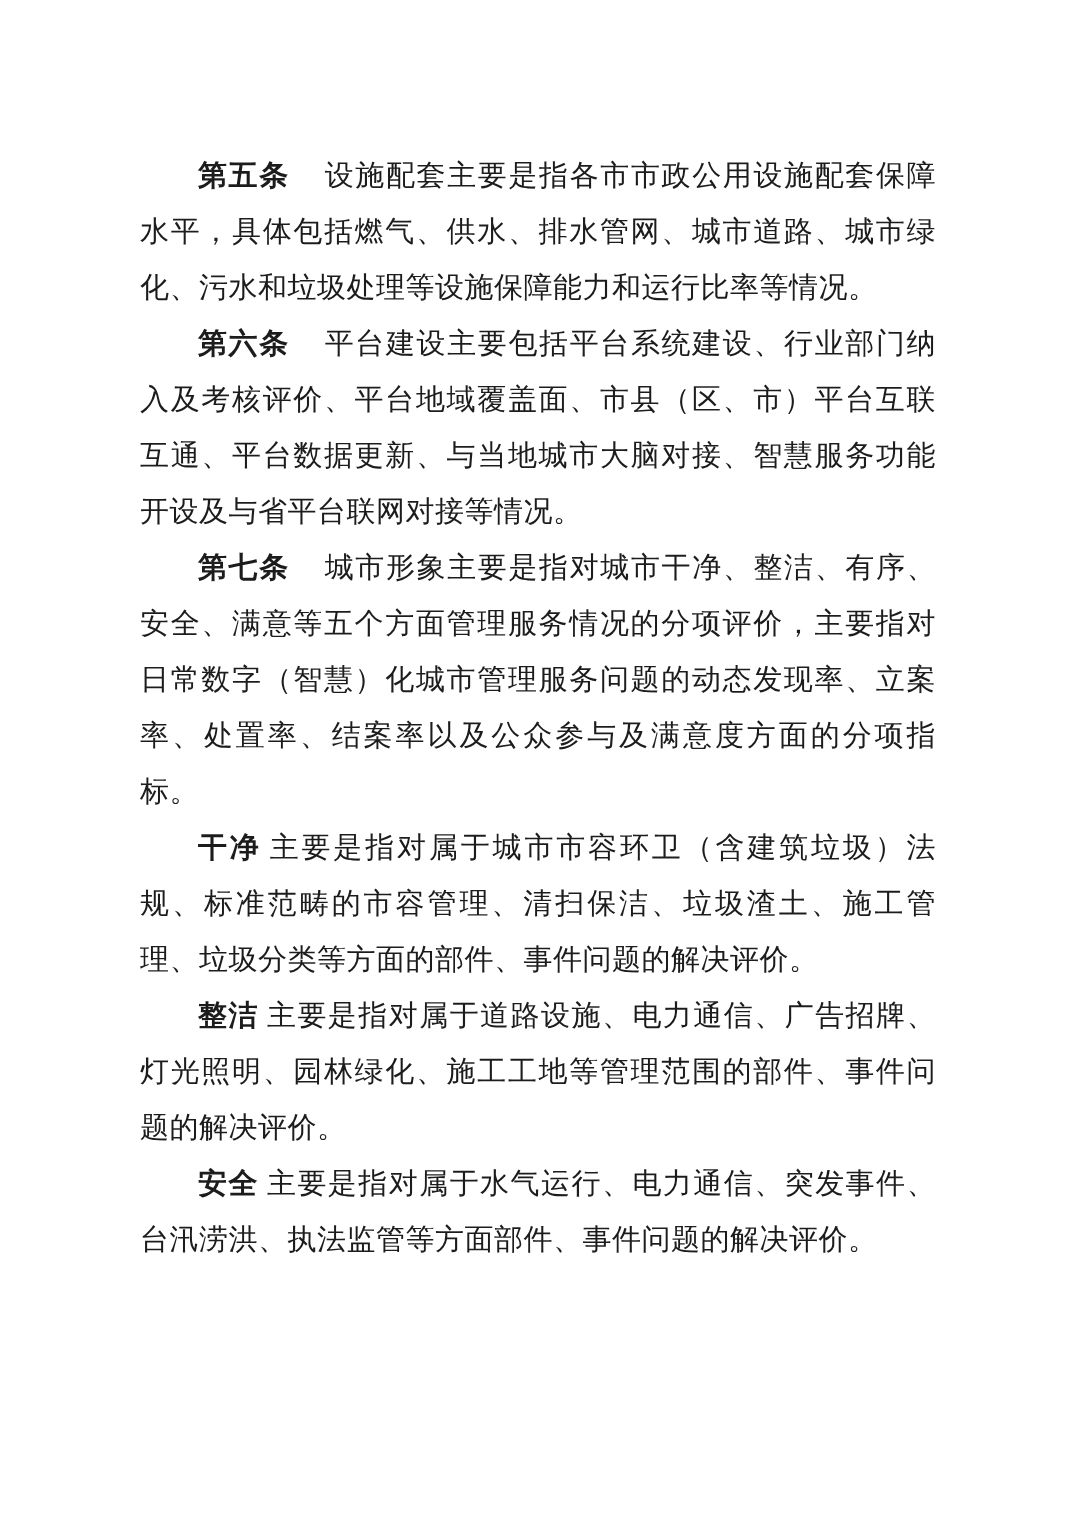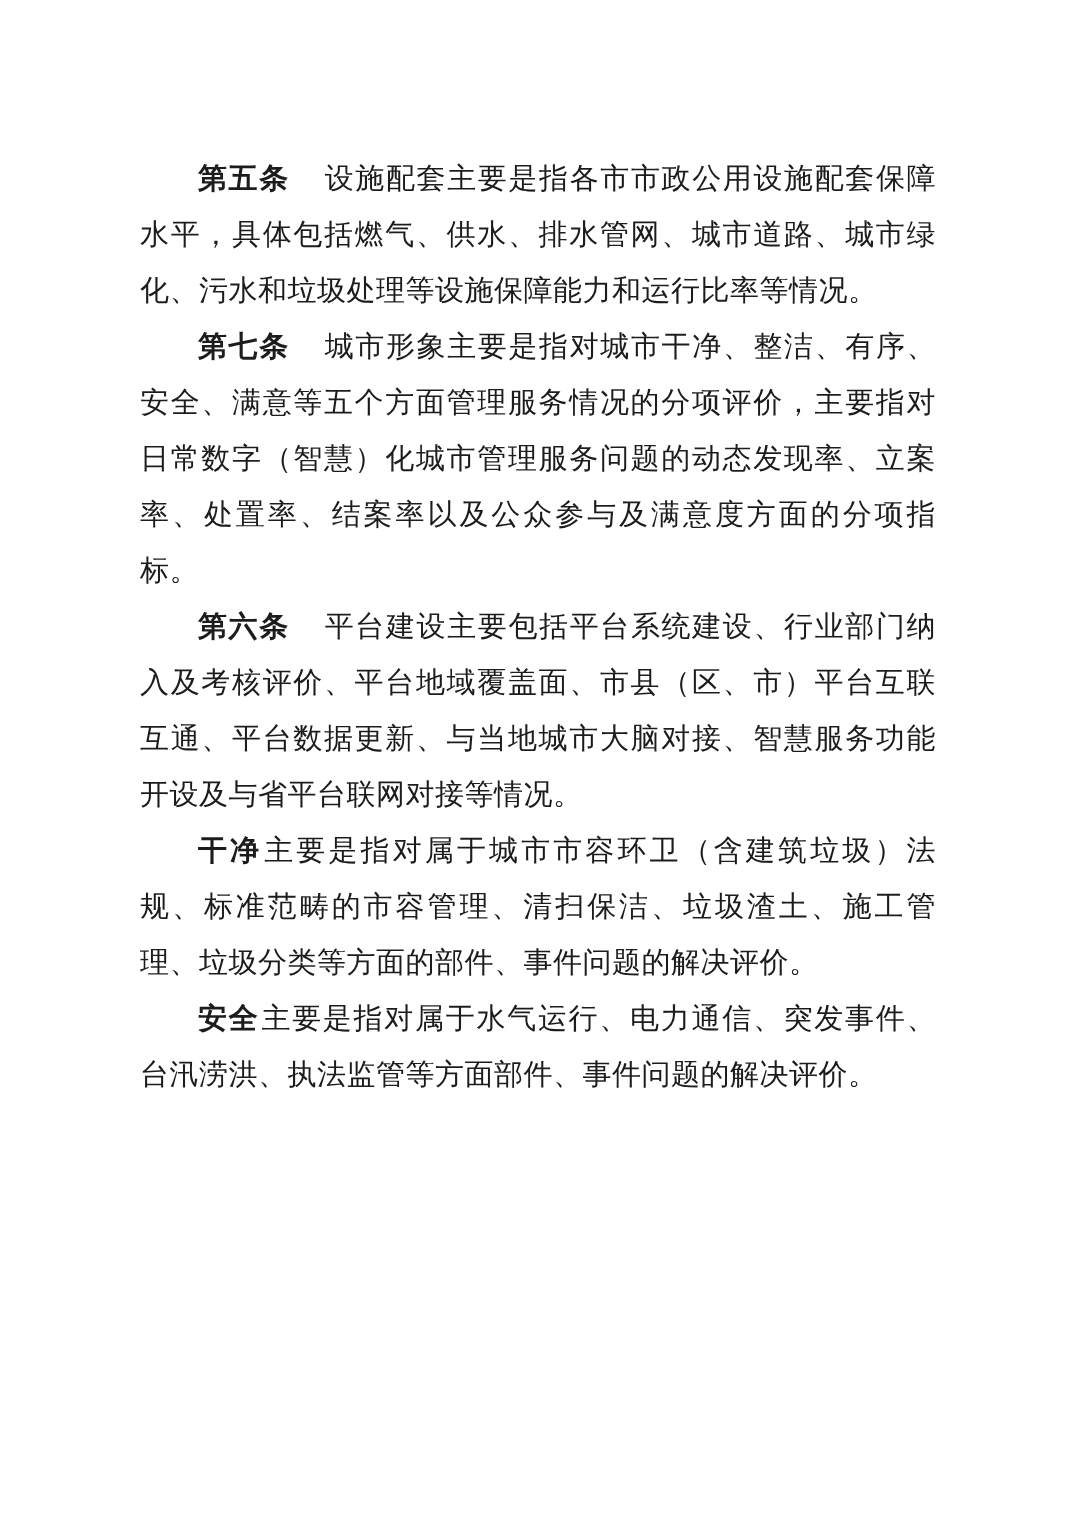--- a/index.html
+++ b/index.html
@@ -7,21 +7,21 @@
     padding: 0;
     background: #ffffff;
   }
   .page {
     position: relative;
     width: 1080px;
     height: 1257px;
     margin: 0 auto;
     background: #ffffff;
     overflow: hidden;
-    font-family: Liberation Sans, sans-serif;
+    font-family: Liberation Mono, monospace;
     color: #1c1c1c;
   }
   .content {
     position: absolute;
     top: 150px;
     left: 140px;
     width: 796px;
   }
   p.para {
     margin: 0;
@@ -33,21 +33,21 @@
     letter-spacing: 0.5px;
     color: #1c1c1c;
   }
   .lead {
     font-weight: bold;
   }
   p.article .lead {
     margin-right: 1.2em;
   }
   p.term .lead {
-    margin-right: 2px;
+    margin-right: 8px;
   }
   .page-number {
     position: absolute;
     top: 1393px;
     left: 0;
     width: 100%;
     text-align: center;
     font-size: 23px;
     line-height: 30px;
     color: #1c1c1c;
@@ -57,31 +57,34 @@
 <body>
 
 <div class="page">
   <main class="content">
 
     <p class="para article">
       <span class="lead">第五条</span><span>设施配套主要是指各市市政公用设施配套保障水平，具体包括燃气、供水、排水管网、城市道路、城市绿化、污水和垃圾处理等设施保障能力和运行比率等情况。</span>
     </p>
 
     <p class="para article">
-      <span class="lead">第七条</span><span>城市形象主要是指对城市干净、整洁、有序、安全、满意等五个方面管理服务情况的分项评价，主要指对日常数字（智慧）化城市管理服务问题的动态发现率、立案率、处置率、结案率以及公众参与及满意度方面的分项指标。</span>
+      <span class="lead">第六条</span><span>平台建设主要包括平台系统建设、行业部门纳入及考核评价、平台地域覆盖面、市县（区、市）平台互联互通、平台数据更新、与当地城市大脑对接、智慧服务功能开设及与省平台联网对接等情况。</span>
     </p>
 
     <p class="para article">
-      <span class="lead">第六条</span><span>平台建设主要包括平台系统建设、行业部门纳入及考核评价、平台地域覆盖面、市县（区、市）平台互联互通、平台数据更新、与当地城市大脑对接、智慧服务功能开设及与省平台联网对接等情况。</span>
+      <span class="lead">第七条</span><span>城市形象主要是指对城市干净、整洁、有序、安全、满意等五个方面管理服务情况的分项评价，主要指对日常数字（智慧）化城市管理服务问题的动态发现率、立案率、处置率、结案率以及公众参与及满意度方面的分项指标。</span>
     </p>
 
     <p class="para term">
       <span class="lead">干净</span><span>主要是指对属于城市市容环卫（含建筑垃圾）法规、标准范畴的市容管理、清扫保洁、垃圾渣土、施工管理、垃圾分类等方面的部件、事件问题的解决评价。</span>
     </p>
 
+    <p class="para term">
+      <span class="lead">整洁</span><span>主要是指对属于道路设施、电力通信、广告招牌、灯光照明、园林绿化、施工工地等管理范围的部件、事件问题的解决评价。</span>
+    </p>
 
 
     <p class="para term">
       <span class="lead">安全</span><span>主要是指对属于水气运行、电力通信、突发事件、台汛涝洪、执法监管等方面部件、事件问题的解决评价。</span>
     </p>
 
   </main>
 
   <div class="page-number">3</div>
 </div>

